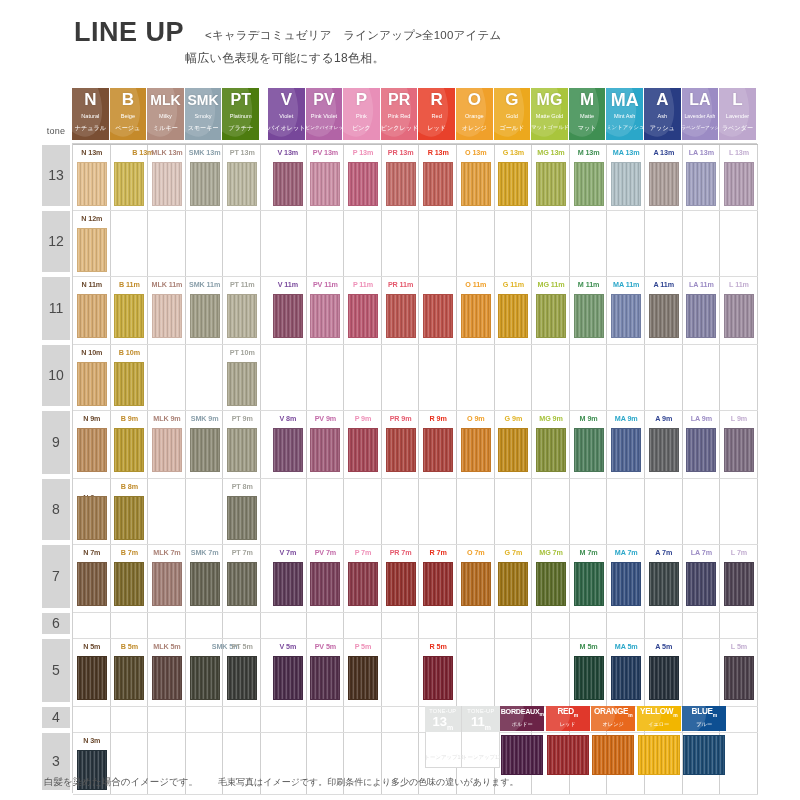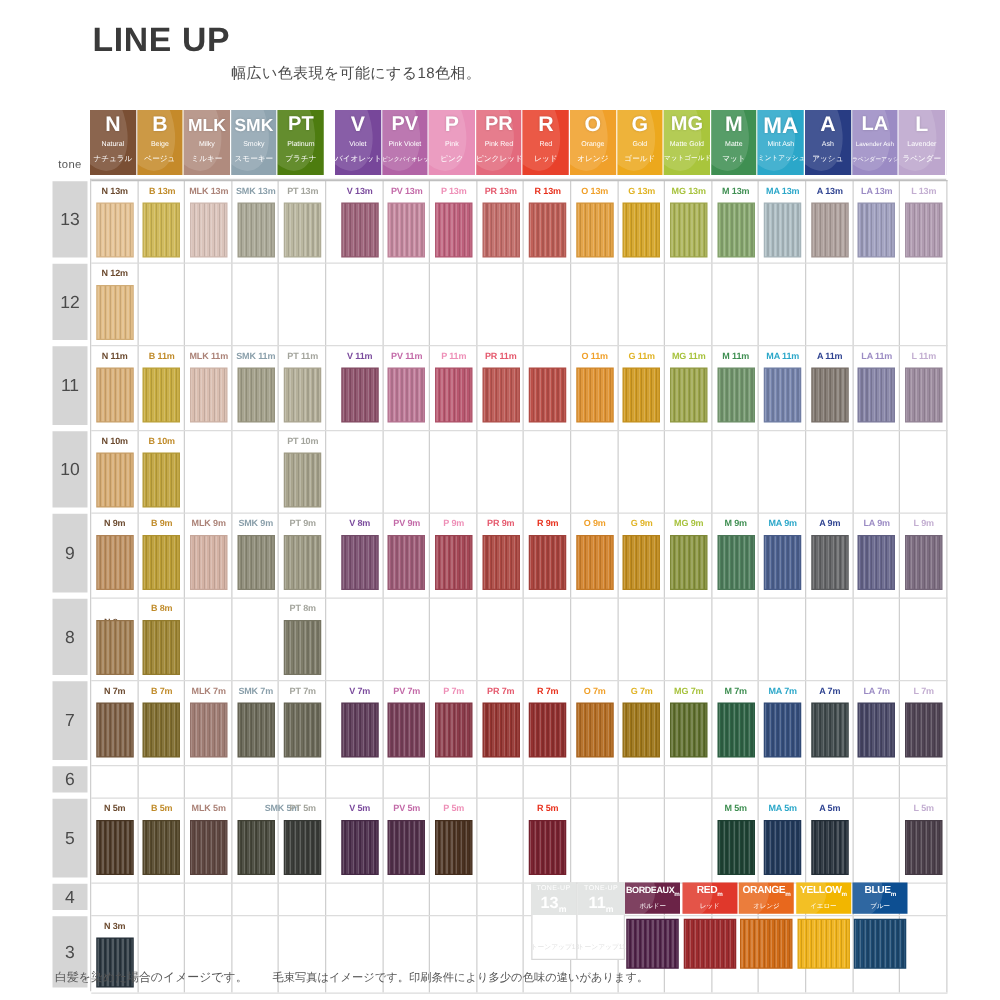--- a/index.html
+++ b/index.html
@@ -128,20 +128,21 @@
   
   #footer { position:absolute; left:0; top:776px; width:800px; height:24px; }
   #foot1 { position:absolute; left:44px; top:0; font-size:9.5px; color:#555; }
   #foot2 { position:absolute; left:218px; top:0; font-size:9px; color:#555; }
 </style>
 </head>
 <body>
 
 <div id="header">
   <div id="title">LINE UP</div>
+  <div id="subtitle1">&lt;キャラデコミュゼリア　ラインアップ&gt;全100アイテム</div>
   <div id="subtitle2">幅広い色表現を可能にする18色相。</div>
 </div>
 
 <div id="chart">
   <div id="tone-label">tone</div>
   <div class="hdr-row" id="hdr-row">
       <div class="hdr-cell" style="left: 0px; background: rgb(122, 79, 52);">
         <div class="sheen"></div>
         <div class="hdr-abbr" style="font-size: 17px;">N</div>
         <div class="hdr-en">Natural</div>
@@ -313,21 +314,21 @@
       <div class="grow-line" style="top: 400px; width: 684.8px;"></div>
       <div class="grow-line" style="top: 468px; width: 684.8px;"></div>
       <div class="grow-line" style="top: 494px; width: 684.8px;"></div>
       <div class="grow-line" style="top: 562px; width: 684.8px;"></div>
       <div class="grow-line" style="top: 588px; width: 684.8px;"></div>
       <div class="grow-line" style="top: 650px; width: 684.8px;"></div>
       <div class="code" style="left: 0px; width: 37.6px; top: 2px; color: rgb(107, 74, 47);">N 13m</div>
       <div class="swatch" style="left: 3.8px; top: 18px; width: 30px; height: 44px; background: rgb(227, 191, 143);">
         <i></i>
       </div>
-      <div class="code" style="left: 38px; width: 37.6px; top: 2px; color: rgb(192, 139, 42);">B 13m</div>
+      <div class="code" style="left: 51px; width: 37.6px; top: 2px; color: rgb(192, 139, 42);">B 13m</div>
       <div class="swatch" style="left: 41.4px; top: 18px; width: 30px; height: 44px; background: rgb(205, 182, 83);">
         <i></i>
       </div>
       <div class="code" style="left: 75.2px; width: 37.6px; top: 2px; color: rgb(171, 130, 119);">MLK 13m</div>
       <div class="swatch" style="left: 79px; top: 18px; width: 30px; height: 44px; background: rgb(219, 196, 187);">
         <i></i>
       </div>
       <div class="code" style="left: 112.8px; width: 37.6px; top: 2px; color: rgb(138, 159, 170);">SMK 13m</div>
       <div class="swatch" style="left: 116.6px; top: 18px; width: 30px; height: 44px; background: rgb(168, 166, 148);">
         <i></i>

